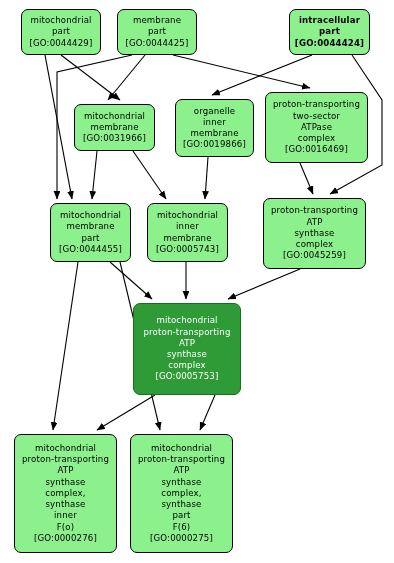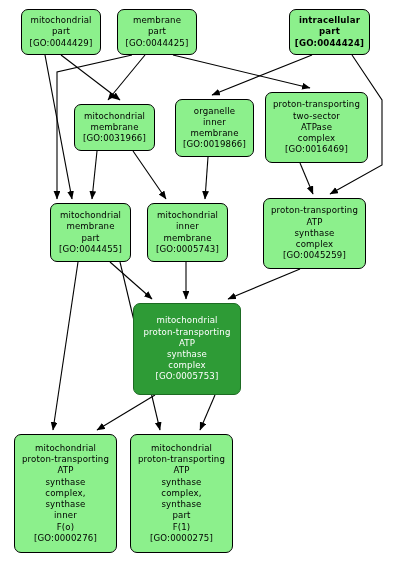--- a/index.html
+++ b/index.html
@@ -157,17 +157,17 @@
         <span class="line">[GO:0000276]</span>
       </div>
       <div class="go-node" style="left: 130px; top: 434px; width: 103px; height: 119px;">
         <span class="line">mitochondrial</span>
         <span class="line">proton-transporting</span>
         <span class="line">ATP</span>
         <span class="line">synthase</span>
         <span class="line">complex,</span>
         <span class="line">synthase</span>
         <span class="line">part</span>
-        <span class="line">F(1)</span>
+        <span class="line">F(6)</span>
         <span class="line">[GO:0000275]</span>
       </div>
     </div>
 </div>
 
 </body></html>

